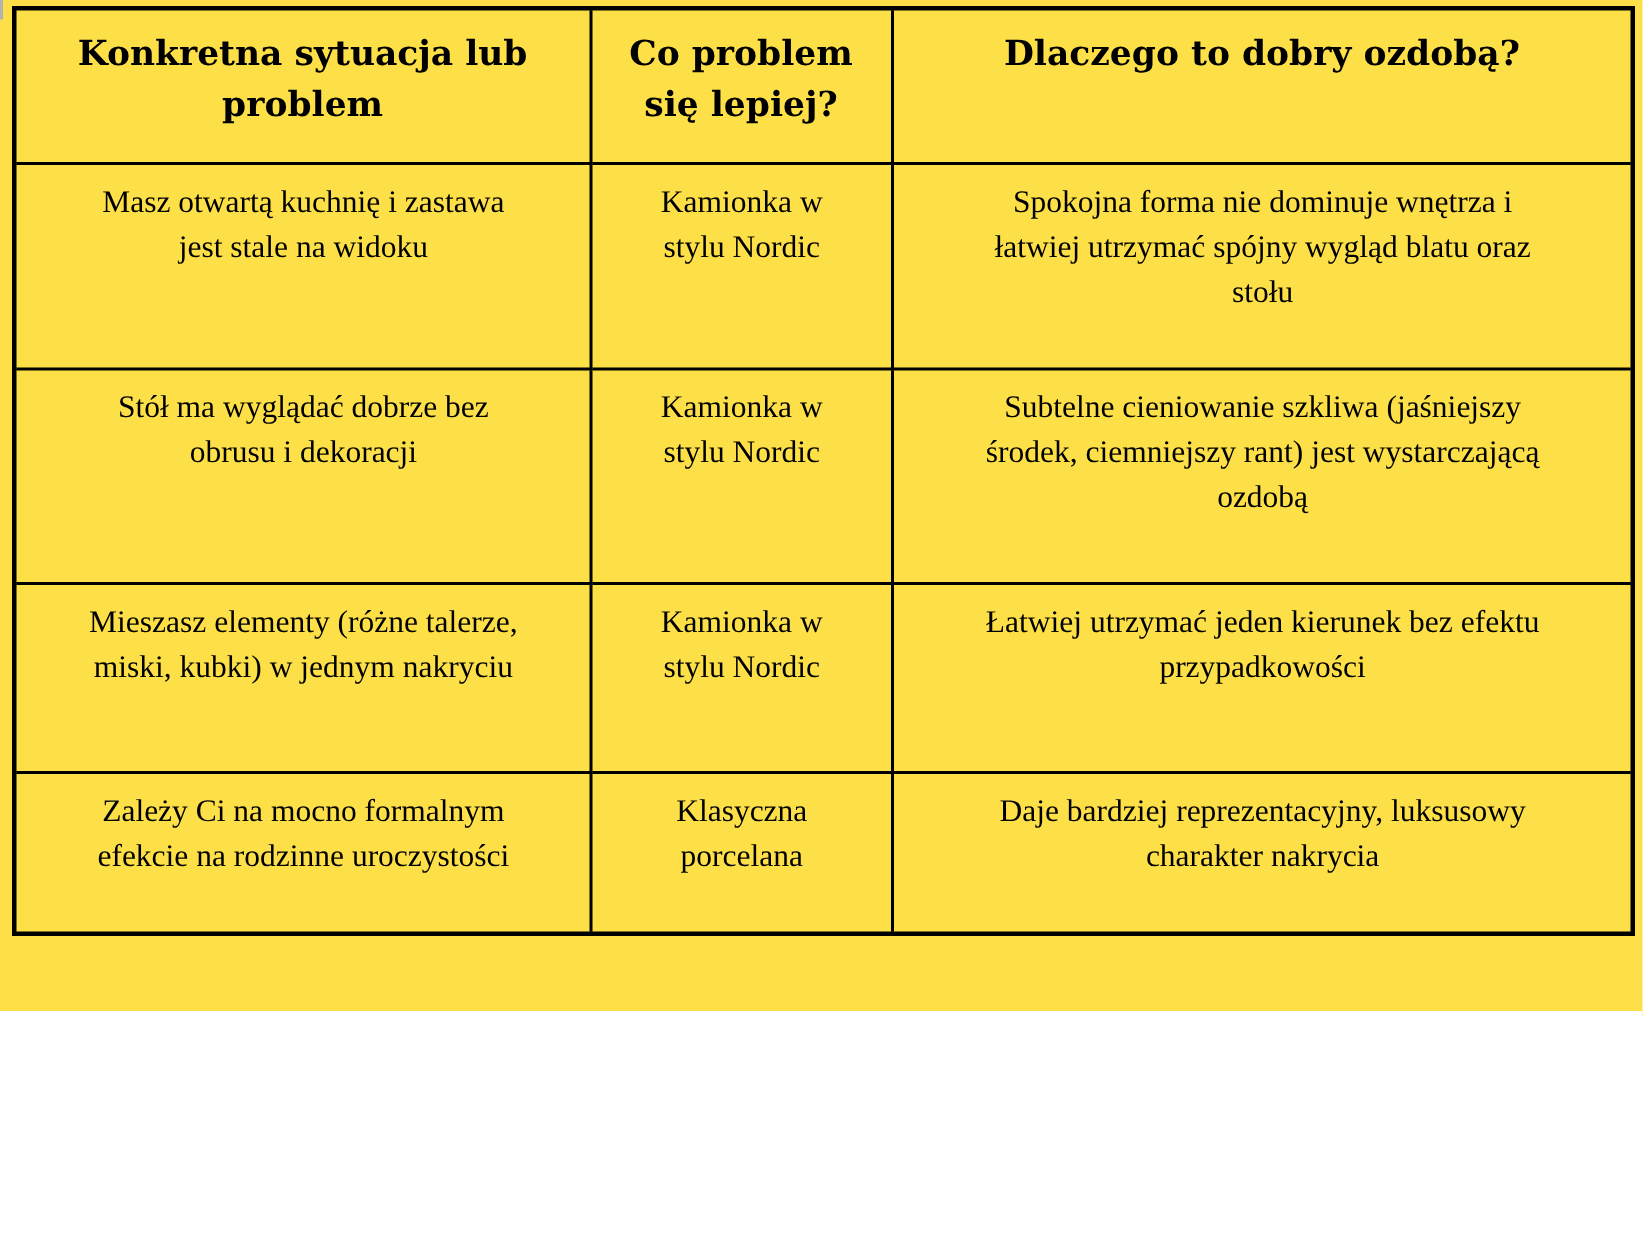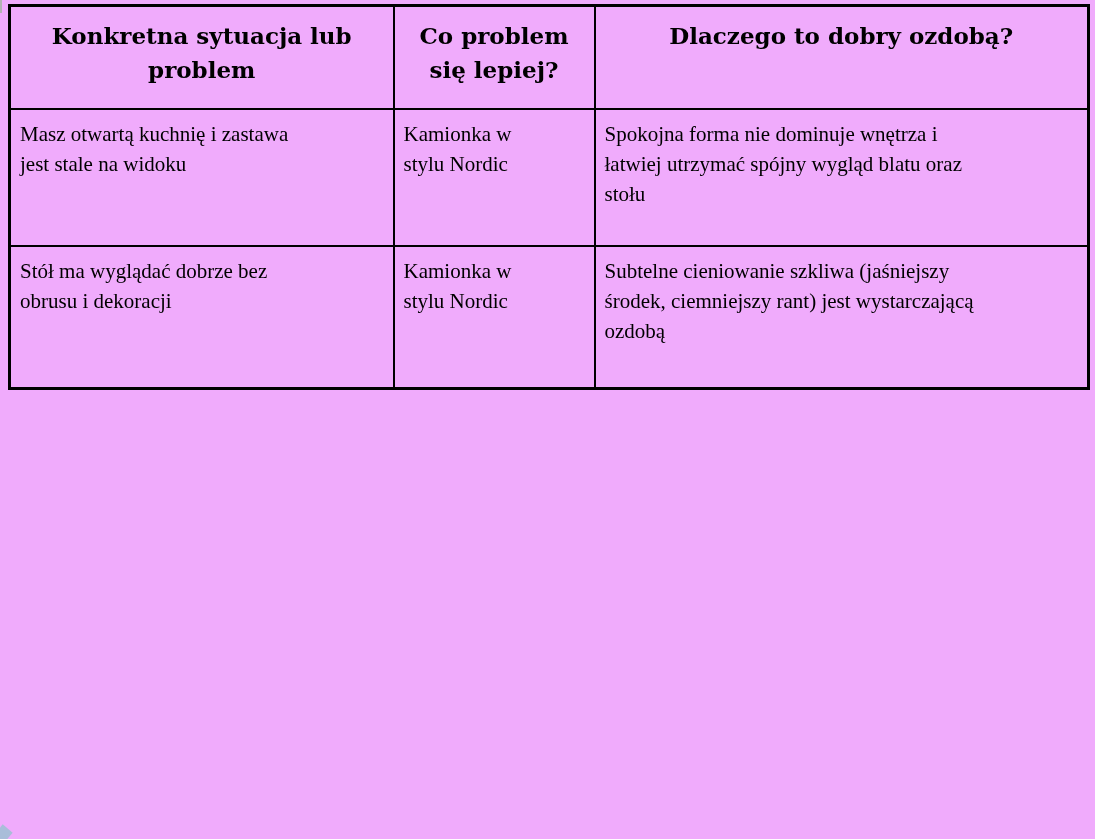--- a/index.html
+++ b/index.html
@@ -3,22 +3,22 @@
 <meta charset="utf-8">
 <style>
   html, body {
     margin: 0;
     padding: 0;
     background: #ffffff;
   }
   .page {
     position: relative;
     width: 1095px;
-    height: 839px;
-    background: #f0abfc;
+    height: 674px;
+    background: #fde047;
     overflow: hidden;
     font-family: "Liberation Serif", serif;
   }
   table.cmp {
     position: absolute;
     left: 8px;
     top: 4px;
     width: 1079px;
     border-collapse: collapse;
     table-layout: fixed;
@@ -35,21 +35,21 @@
     font-family: "DejaVu Serif", serif;
     font-weight: bold;
     font-size: 23px;
     line-height: 34px;
     text-align: center;
     padding: 12px 6px 4px 6px;
   }
   .cmp td {
     font-size: 21px;
     line-height: 30px;
-    text-align: left;
+    text-align: center;
     padding: 9px 8px 4px 9px;
   }
   tr.row-h  { height: 103px; }
   tr.row-0  { height: 137px; }
   tr.row-1  { height: 143px; }
   tr.row-2  { height: 126px; }
   tr.row-3  { height: 112px; }
   tr.row-4  { height: 108px; }
   tr.row-5  { height: 97px;  }
   .edge-artifact {
@@ -102,19 +102,35 @@
       </tr>
       <tr class="row-1">
         <td>Stół ma wyglądać dobrze bez
 obrusu i dekoracji</td>
         <td>Kamionka w
 stylu Nordic</td>
         <td>Subtelne cieniowanie szkliwa (jaśniejszy
 środek, ciemniejszy rant) jest wystarczającą
 ozdobą</td>
       </tr>
+      <tr class="row-2">
+        <td>Mieszasz elementy (różne talerze,
+miski, kubki) w jednym nakryciu</td>
+        <td>Kamionka w
+stylu Nordic</td>
+        <td>Łatwiej utrzymać jeden kierunek bez efektu
+przypadkowości</td>
+      </tr>
+      <tr class="row-4">
+        <td>Zależy Ci na mocno formalnym
+efekcie na rodzinne uroczystości</td>
+        <td>Klasyczna
+porcelana</td>
+        <td>Daje bardziej reprezentacyjny, luksusowy
+charakter nakrycia</td>
+      </tr>
     </tbody>
   </table>
 
   <div class="edge-artifact"></div>
   <div class="resize-handle-artifact"></div>
 
 </div>
 
 </body></html>

